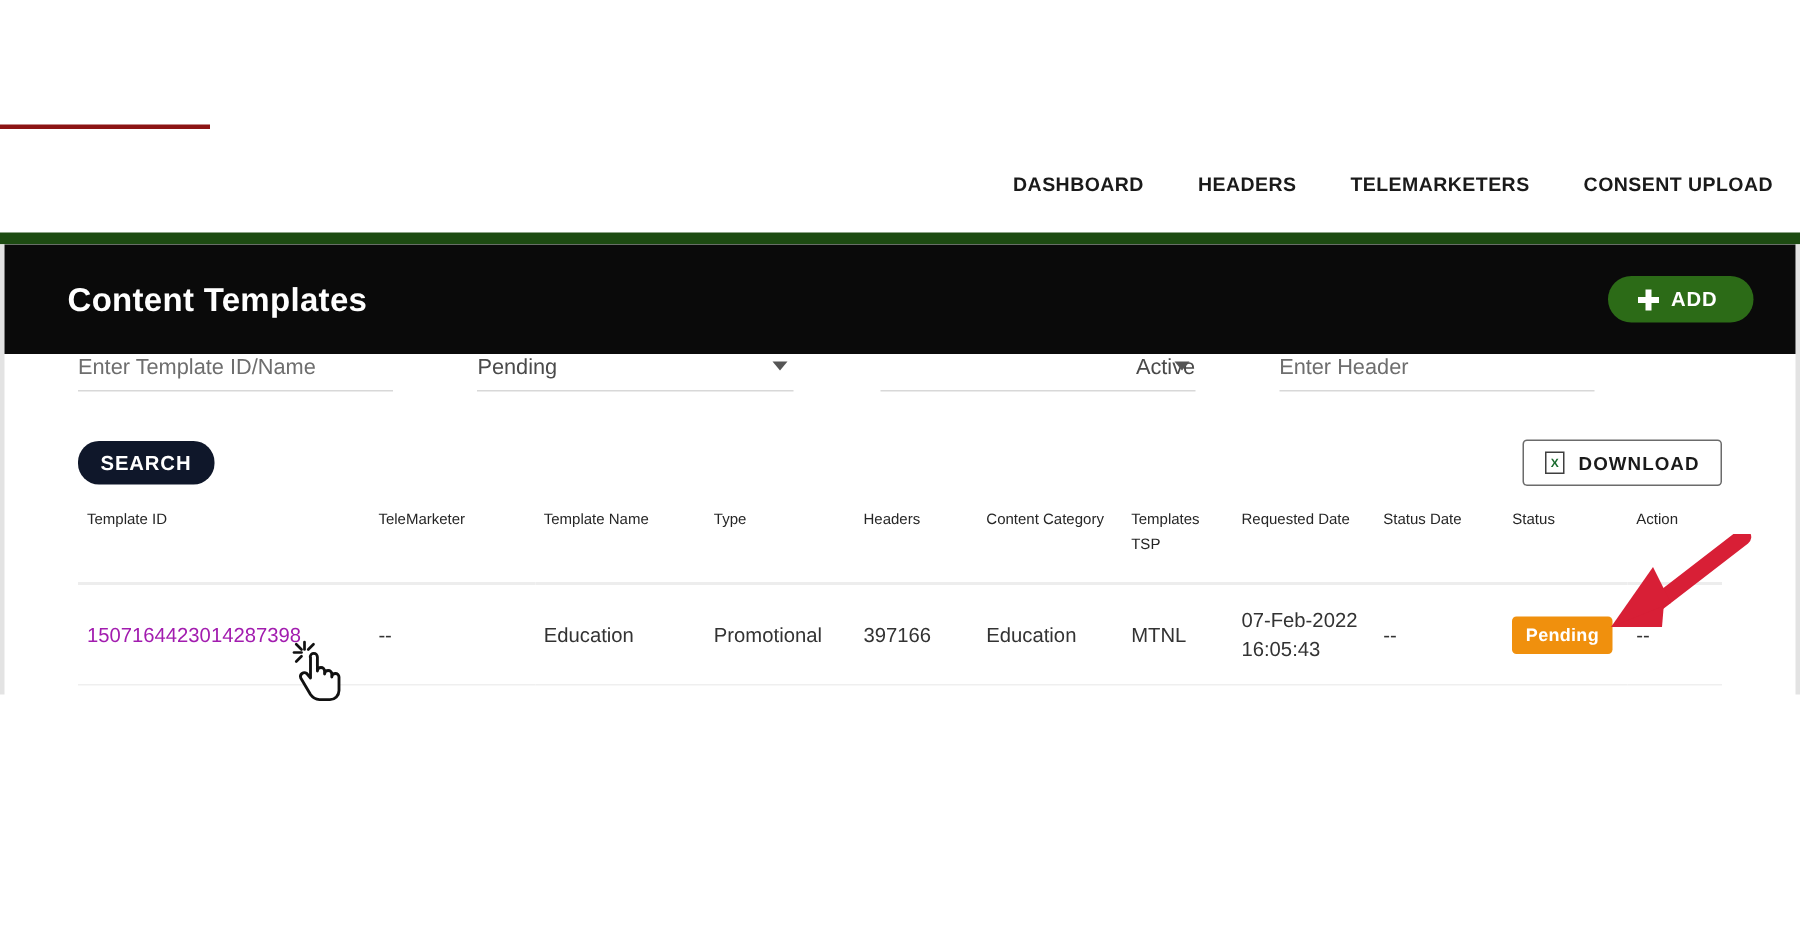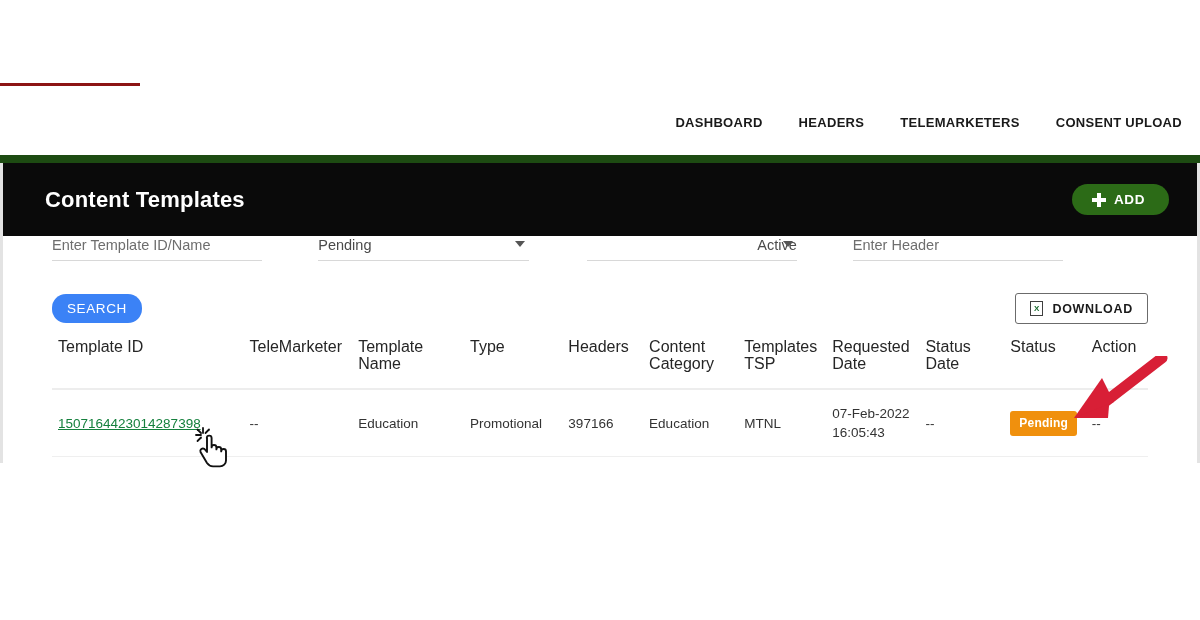--- a/index.html
+++ b/index.html
@@ -173,26 +173,26 @@
   .actionrow {
     position: absolute;
     left: 0; top: 293px;
     width: 1200px;
     padding: 0 52px;
     display: flex;
     align-items: center;
     justify-content: space-between;
   }
   .search-btn {
-    background: #3b82f6;
+    background: #0f172a;
     color: #ffffff;
     border: none;
     padding: 7px 15px;
     font-size: 13.5px;
-    font-weight: normal;
+    font-weight: bold;
     letter-spacing: 0.6px;
     cursor: pointer;
     font-family: "Liberation Sans", sans-serif;
     border-radius: 14px;
   }
   .dl-btn {
     display: inline-flex;
     align-items: center;
     gap: 9px;
     background: #ffffff;
@@ -219,41 +219,40 @@
   }
 
   
   .tbl {
     position: absolute;
     left: 52px; top: 330px;
     width: 1096px;
     border-collapse: collapse;
   }
   .tbl th {
-    font-size: 16px;
+    font-size: 10px;
     font-weight: normal;
     color: #262626;
     text-align: left;
     vertical-align: top;
     padding: 8px 6px 16px 6px;
     line-height: 17px;
     border-bottom: 2px solid #ededed;
   }
   .tbl td {
     font-size: 13.5px;
     color: #333333;
     text-align: left;
     vertical-align: middle;
     padding: 14px 6px;
     line-height: 19px;
     border-bottom: 1px solid #efefef;
   }
   .tid-link {
-    color: #15803d;
-    text-decoration: underline;
+    color: #a21caf;
     cursor: pointer;
   }
   .badge {
     display: inline-block;
     background: #f0900d;
     color: #ffffff;
     font-size: 12px;
     font-weight: bold;
     padding: 3px 9px;
     border-radius: 3px;

